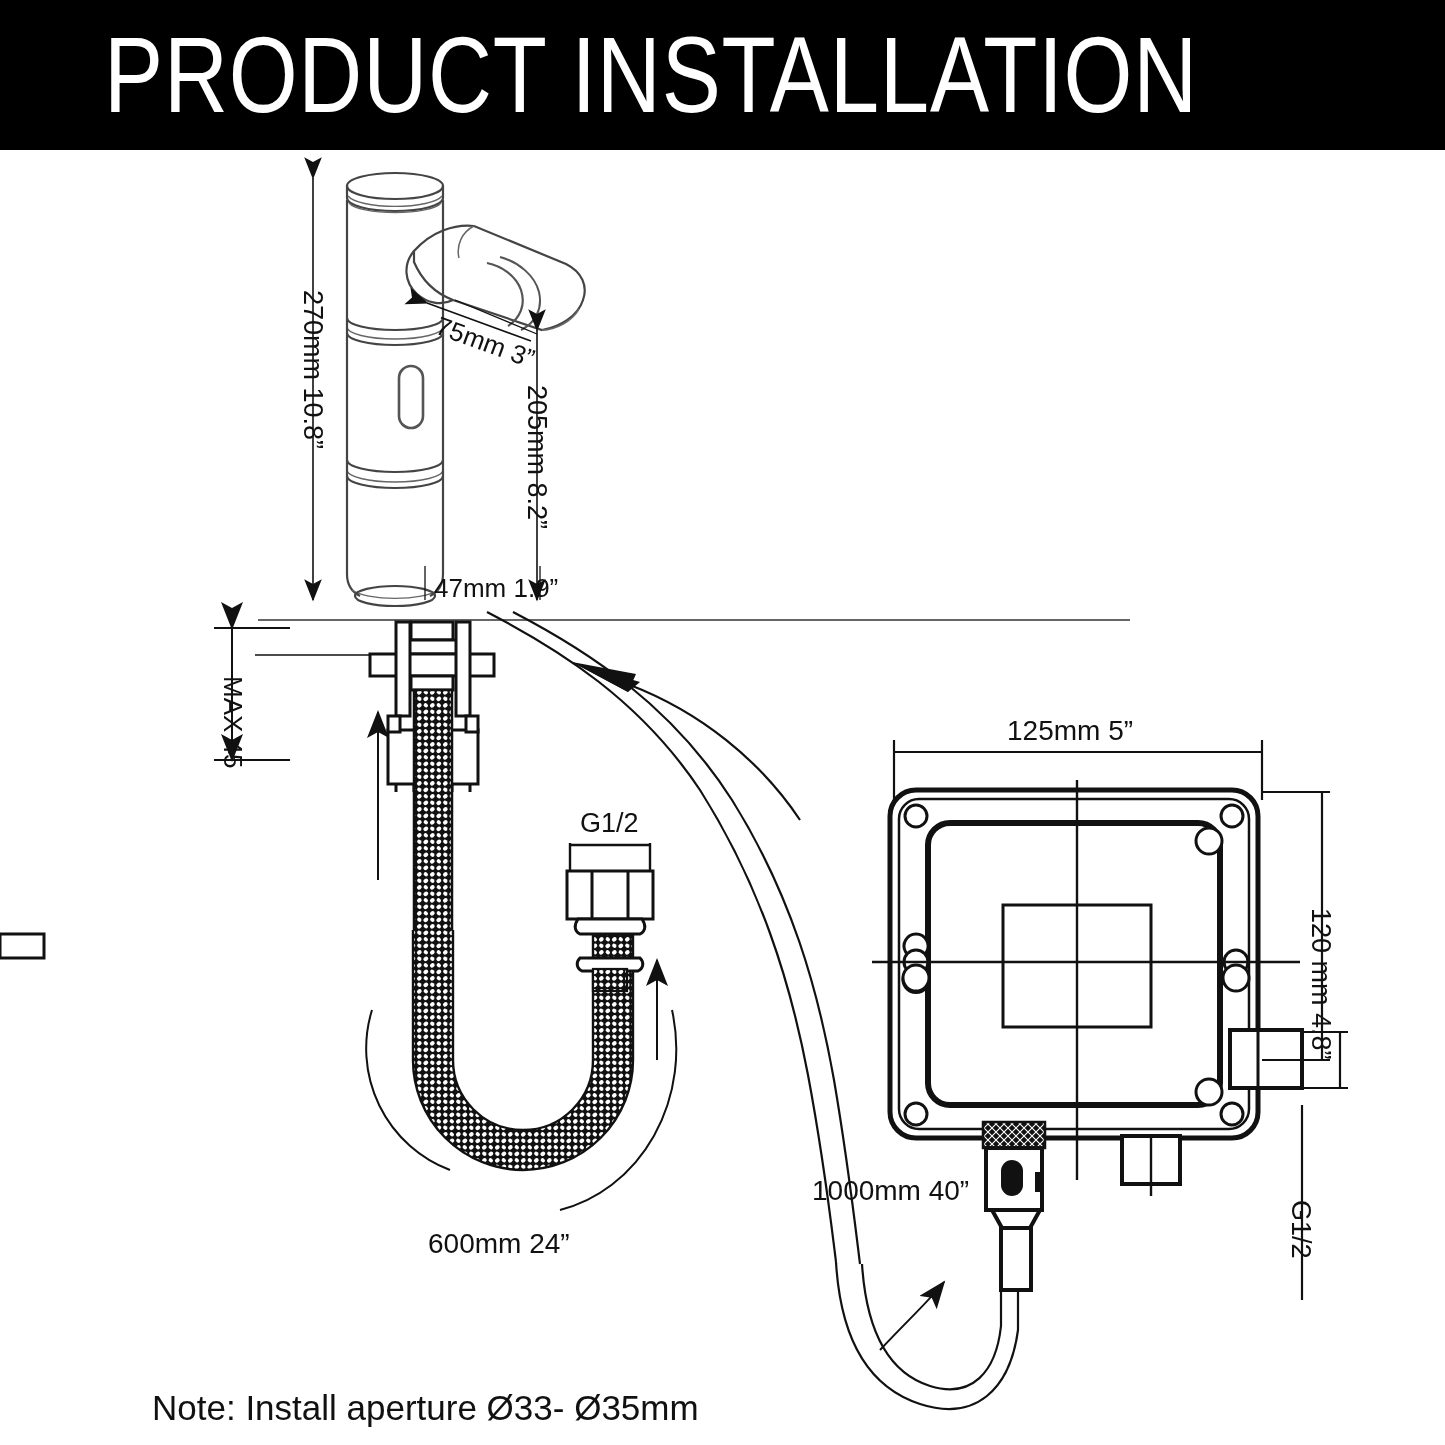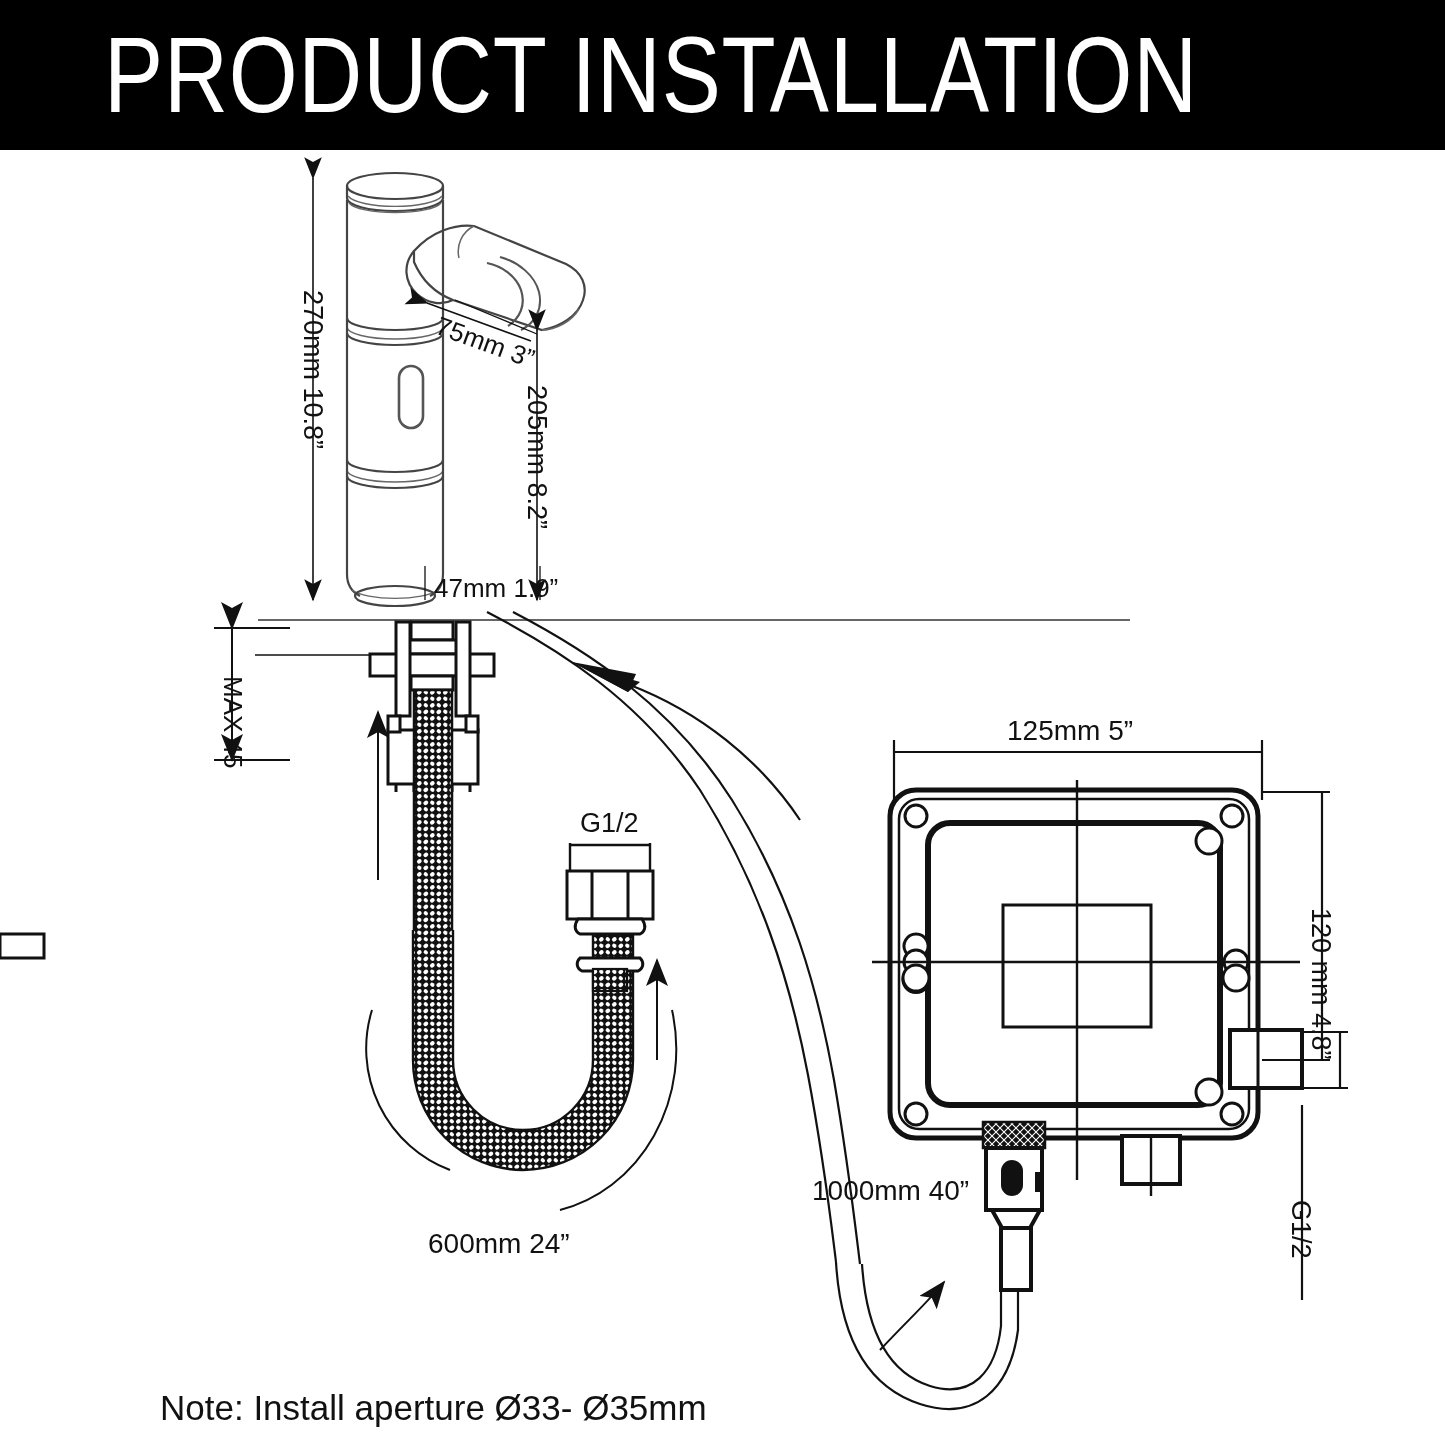--- a/index.html
+++ b/index.html
@@ -1,20 +1,20 @@
 <!DOCTYPE html>
 <html><head>
 <meta charset="utf-8">
 <style>
   html,body{margin:0;padding:0;background:#fff;}
   body{width:1445px;height:1445px;font-family:"Liberation Sans",sans-serif;overflow:hidden;position:relative;}
   #stage{position:absolute;inset:0;width:1445px;height:1445px;background:#ffffff;}
   #banner{position:absolute;left:0;top:0;width:1445px;height:150px;background:#000000;display:flex;align-items:center;}
   #banner-title{color:#ffffff;font-size:108px;line-height:1;font-weight:400;letter-spacing:1px;transform:scaleX(.82);transform-origin:left center;margin-left:104px;white-space:nowrap;font-family:"Liberation Sans",sans-serif;}
-  #note{position:absolute;left:160px;top:1388px;font-size:35px;color:#111;white-space:nowrap;}
+  #note{position:absolute;left:152px;top:1388px;font-size:35px;color:#111;white-space:nowrap;}
   svg{position:absolute;left:0;top:0;}
   .lbl{font-family:"Liberation Sans",sans-serif;fill:#111;}
 </style>
 </head>
 <body>
 
 <div id="stage">
 
   <div id="banner">
     <div id="banner-title">PRODUCT INSTALLATION</div>

